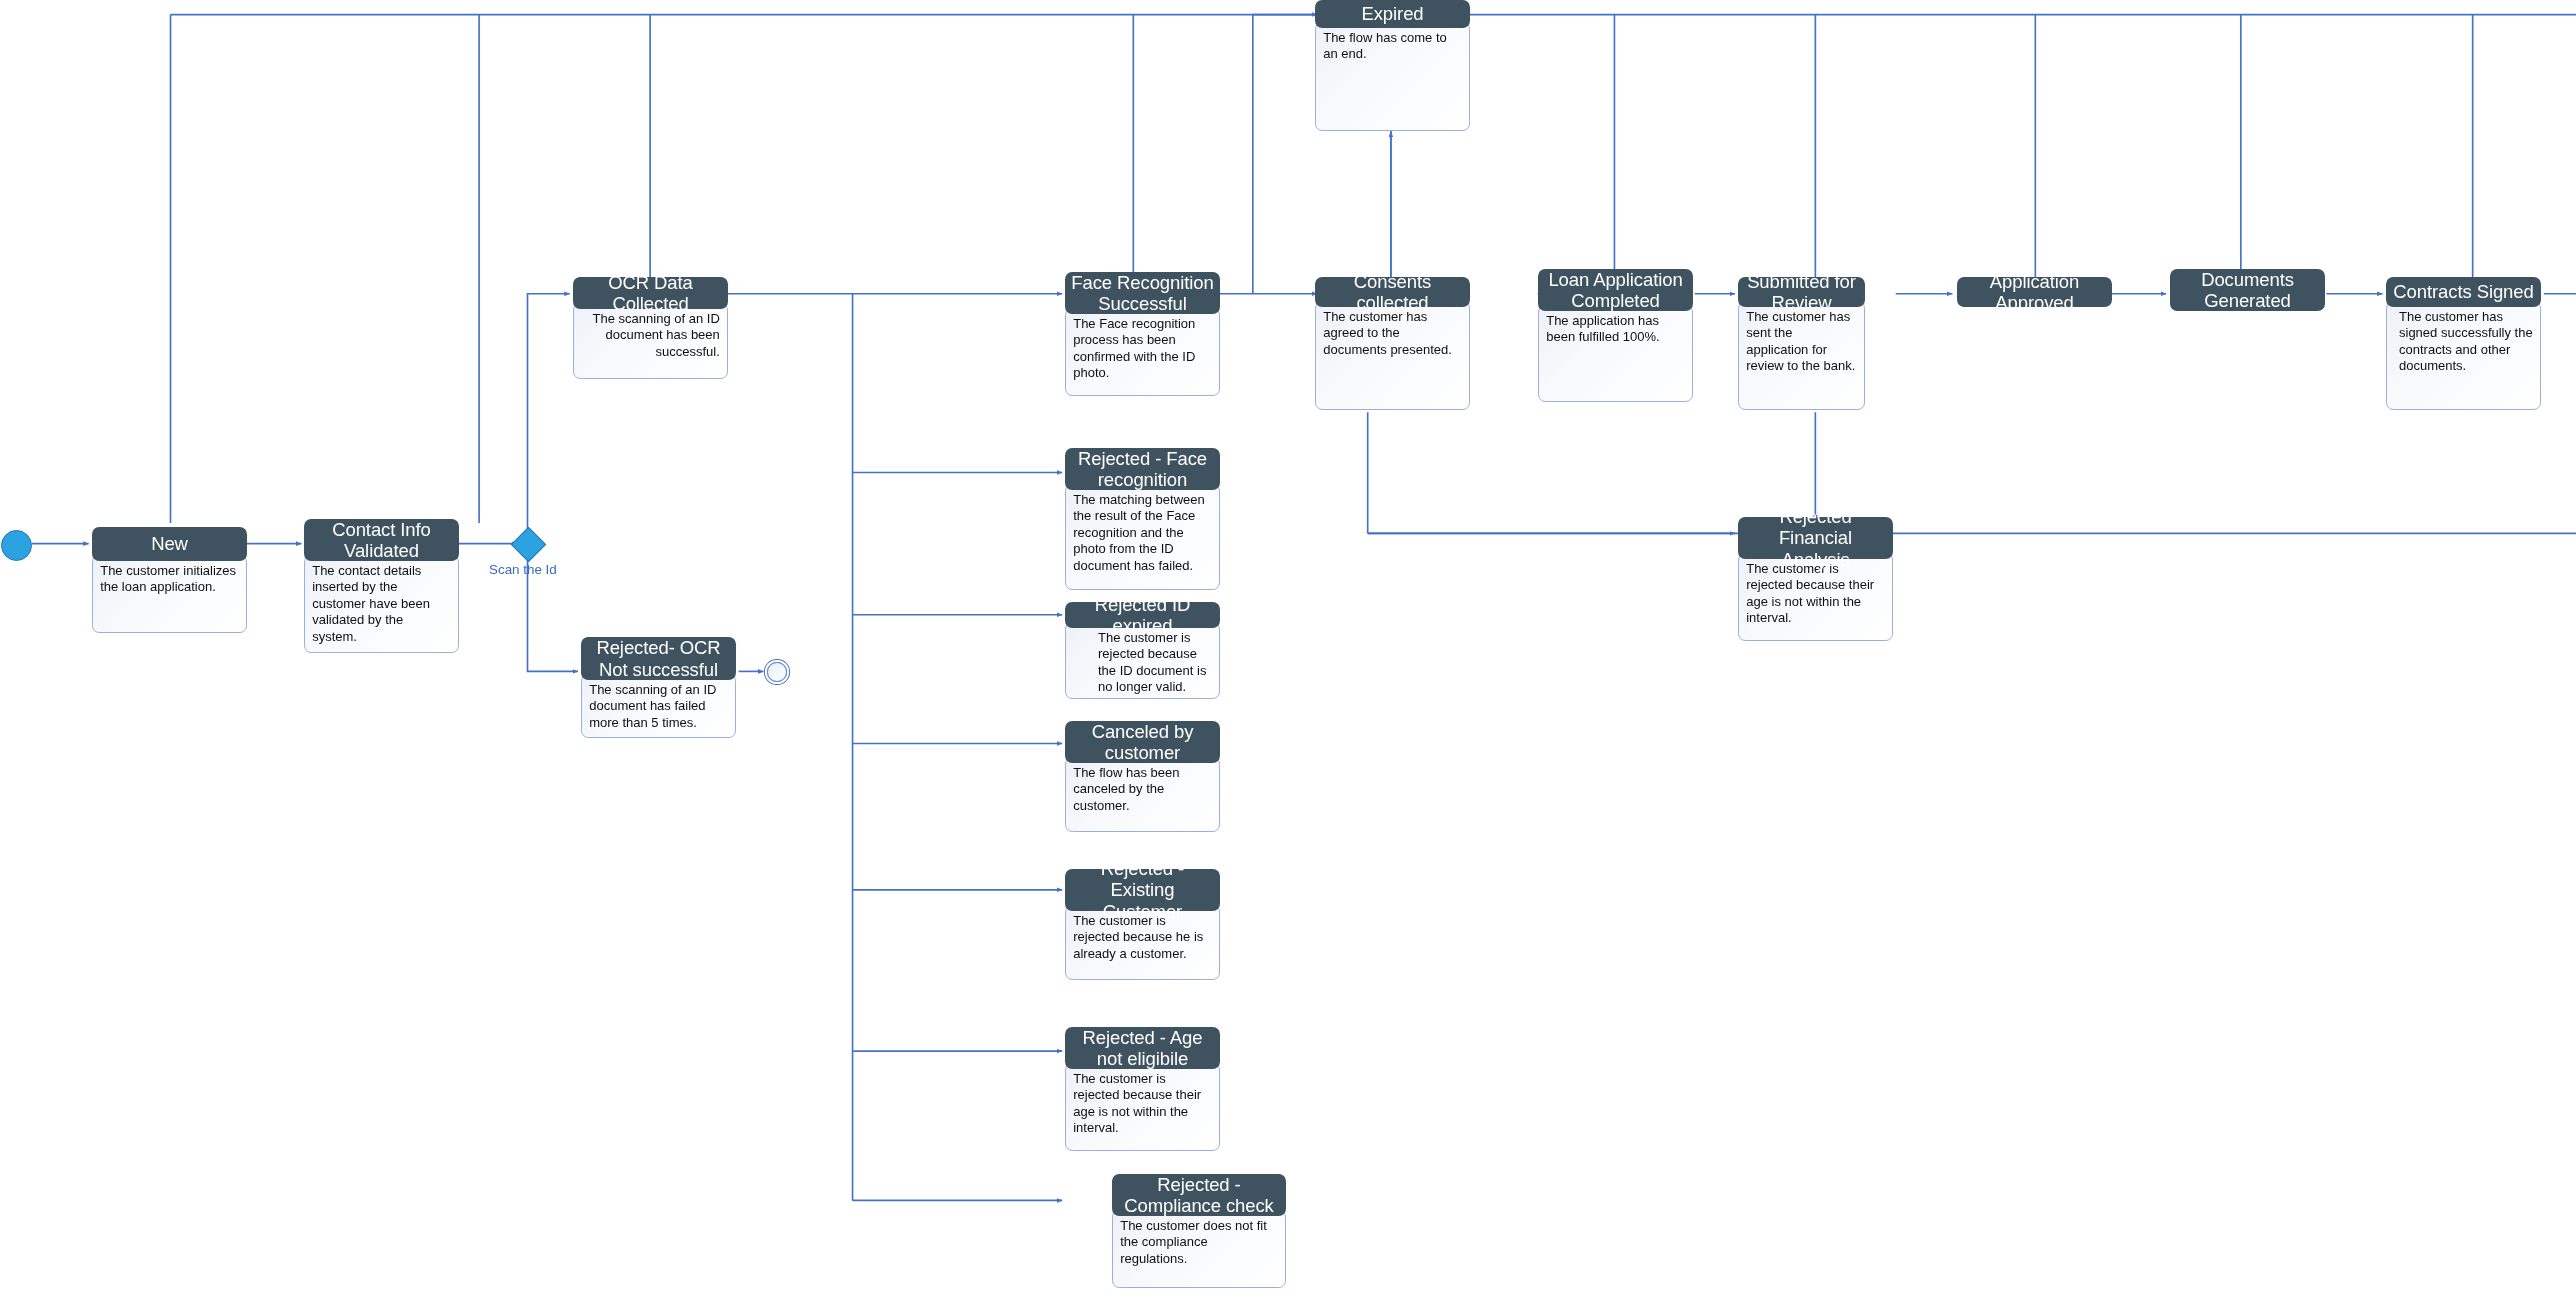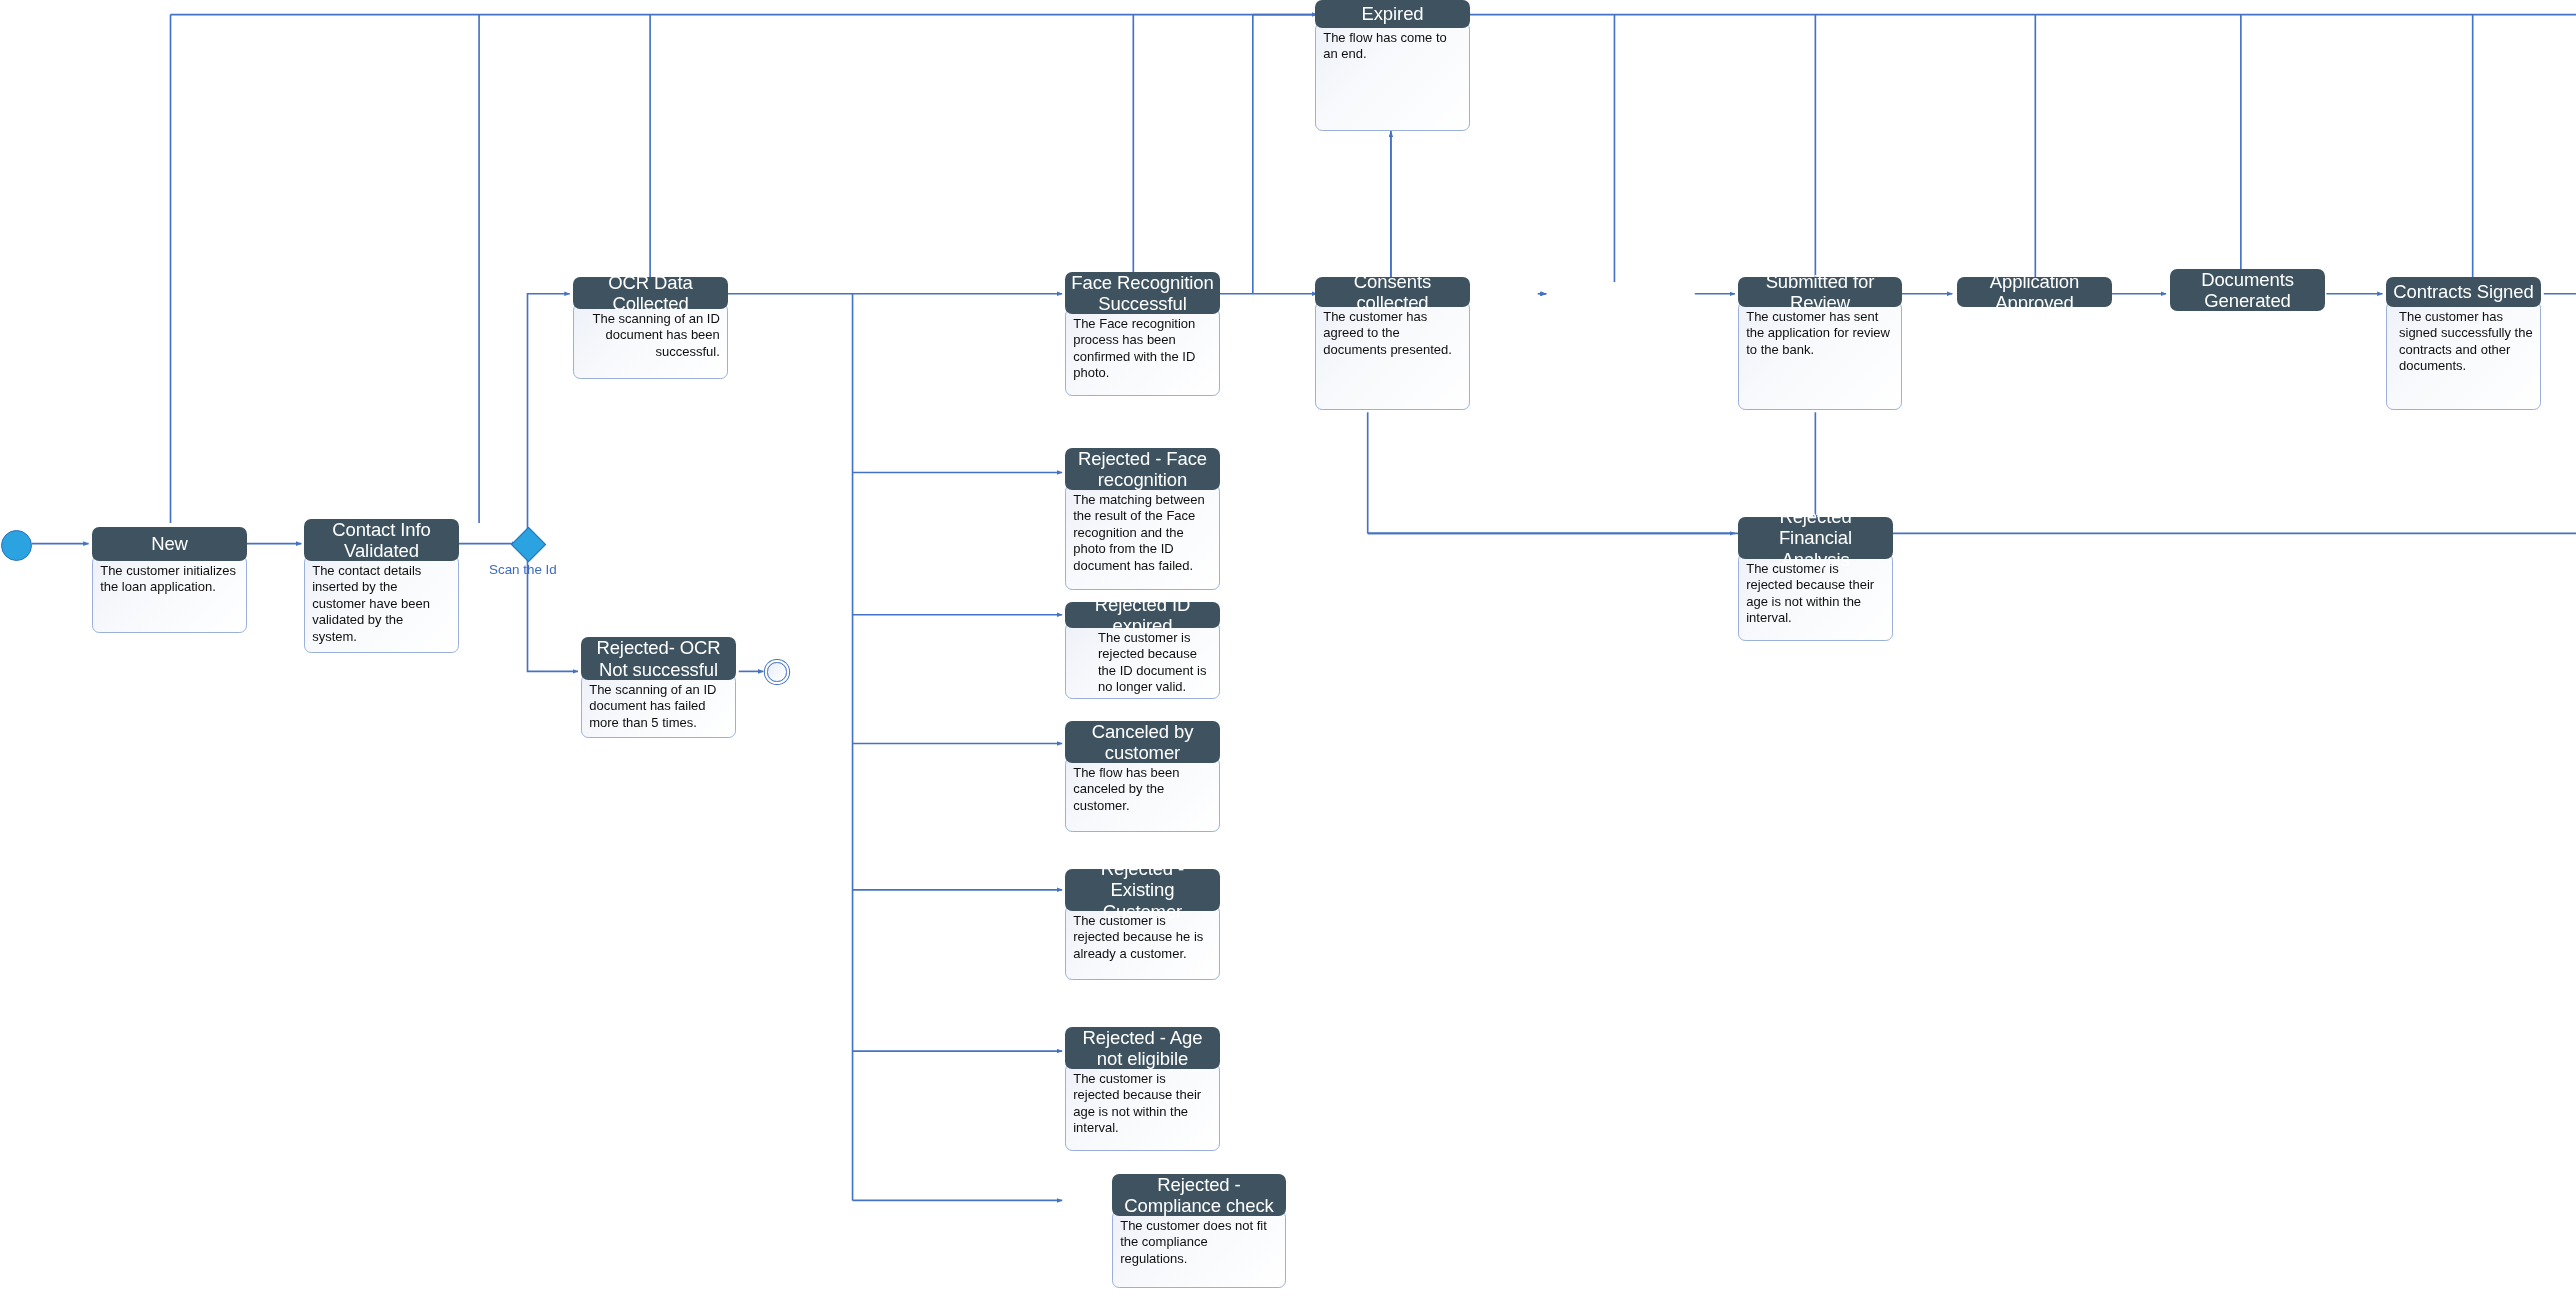--- a/index.html
+++ b/index.html
@@ -228,22 +228,26 @@
   <div class="node" style="left:1315px; top:0px; width:155px;">
     <div class="node-header" style="height:28px;">Expired</div>
     <div class="node-body" style="height:109px;">The flow has come to an end.</div>
   </div>
 
   <div class="node" style="left:1315px; top:277px; width:155px;">
     <div class="node-header" style="height:30px;">Consents collected</div>
     <div class="node-body" style="height:109px;">The customer has agreed to the documents presented.</div>
   </div>
 
-
-  <div class="node" style="left:1738px; top:277px; width:164px;">
+  <div class="node" style="left:1538px; top:269px; width:155px;">
+    <div class="node-header" style="height:42px;">Loan Application Completed</div>
+    <div class="node-body" style="height:97px;">The application has been fulfilled 100%.</div>
+  </div>
+
+  <div class="node" style="left:1738px; top:277px; width:127px;">
     <div class="node-header" style="height:30px;">Submitted for Review</div>
     <div class="node-body" style="height:109px;">The customer has sent the application for review to the bank.</div>
   </div>
 
   <div class="node" style="left:1957px; top:277px; width:155px;">
     <div class="node-header" style="height:30px;">Application Approved</div>
   </div>
 
   <div class="node" style="left:2170px; top:269px; width:155px;">
     <div class="node-header" style="height:42px;">Documents Generated</div>

